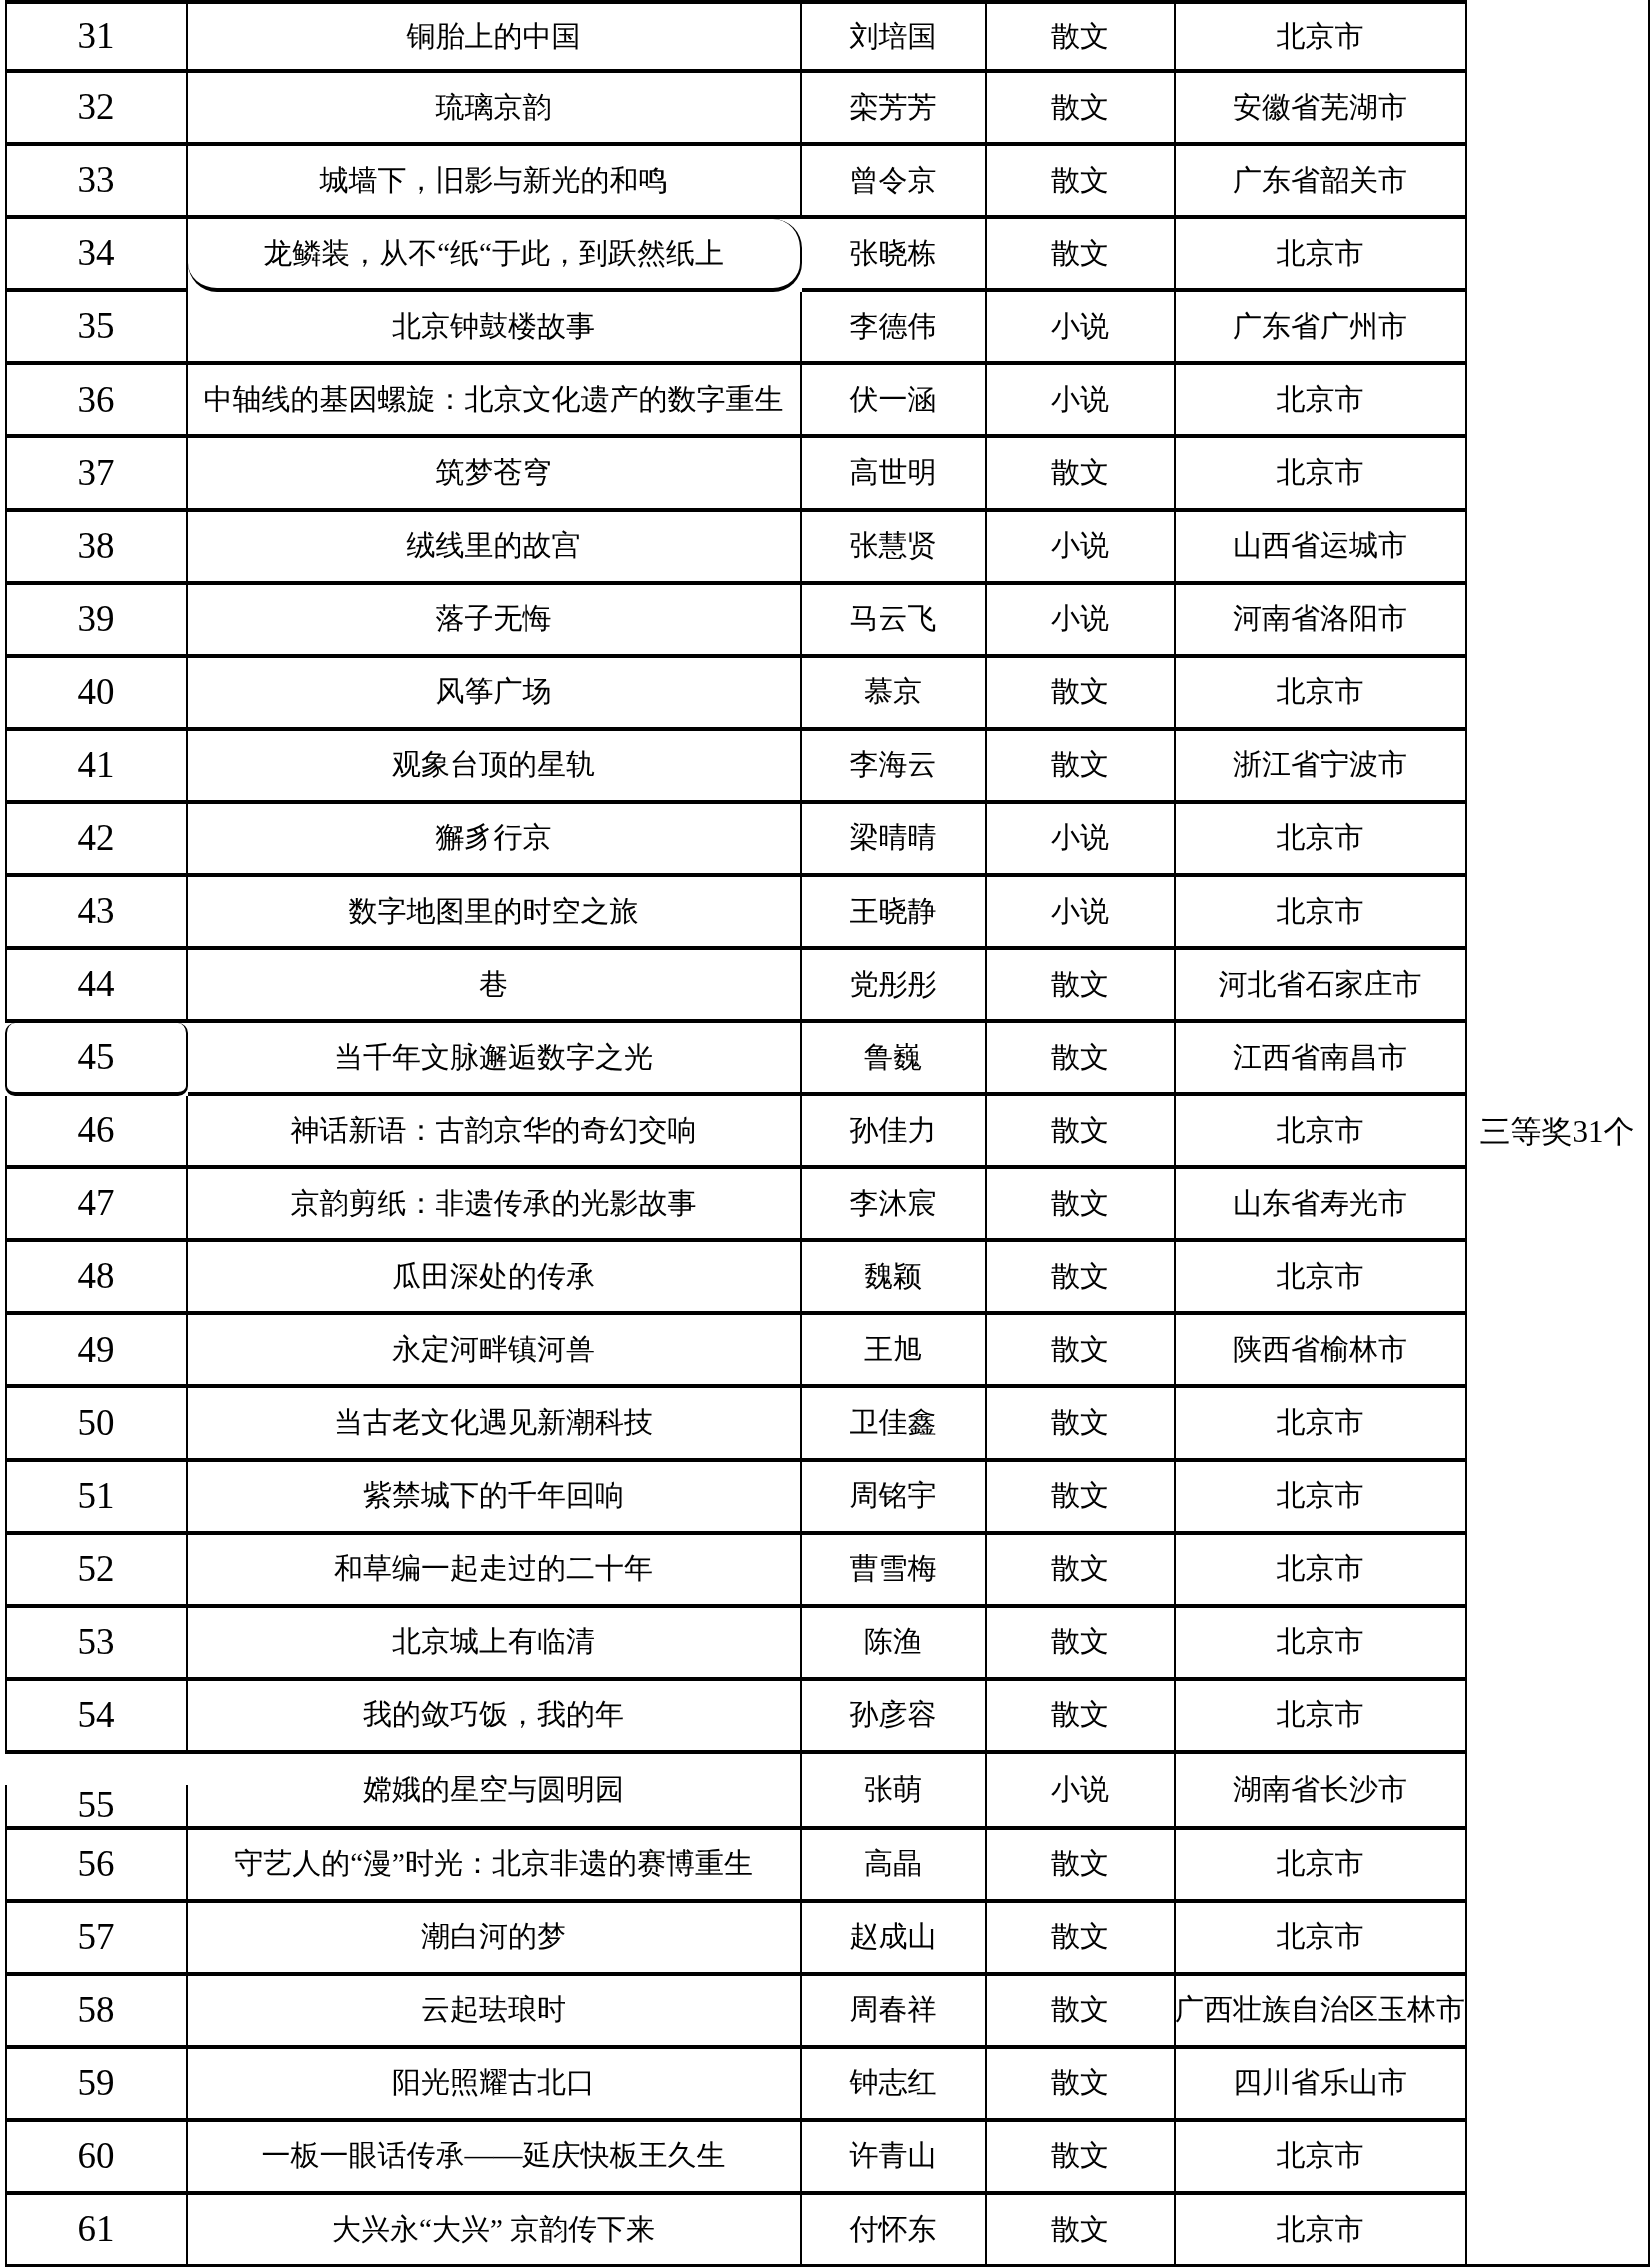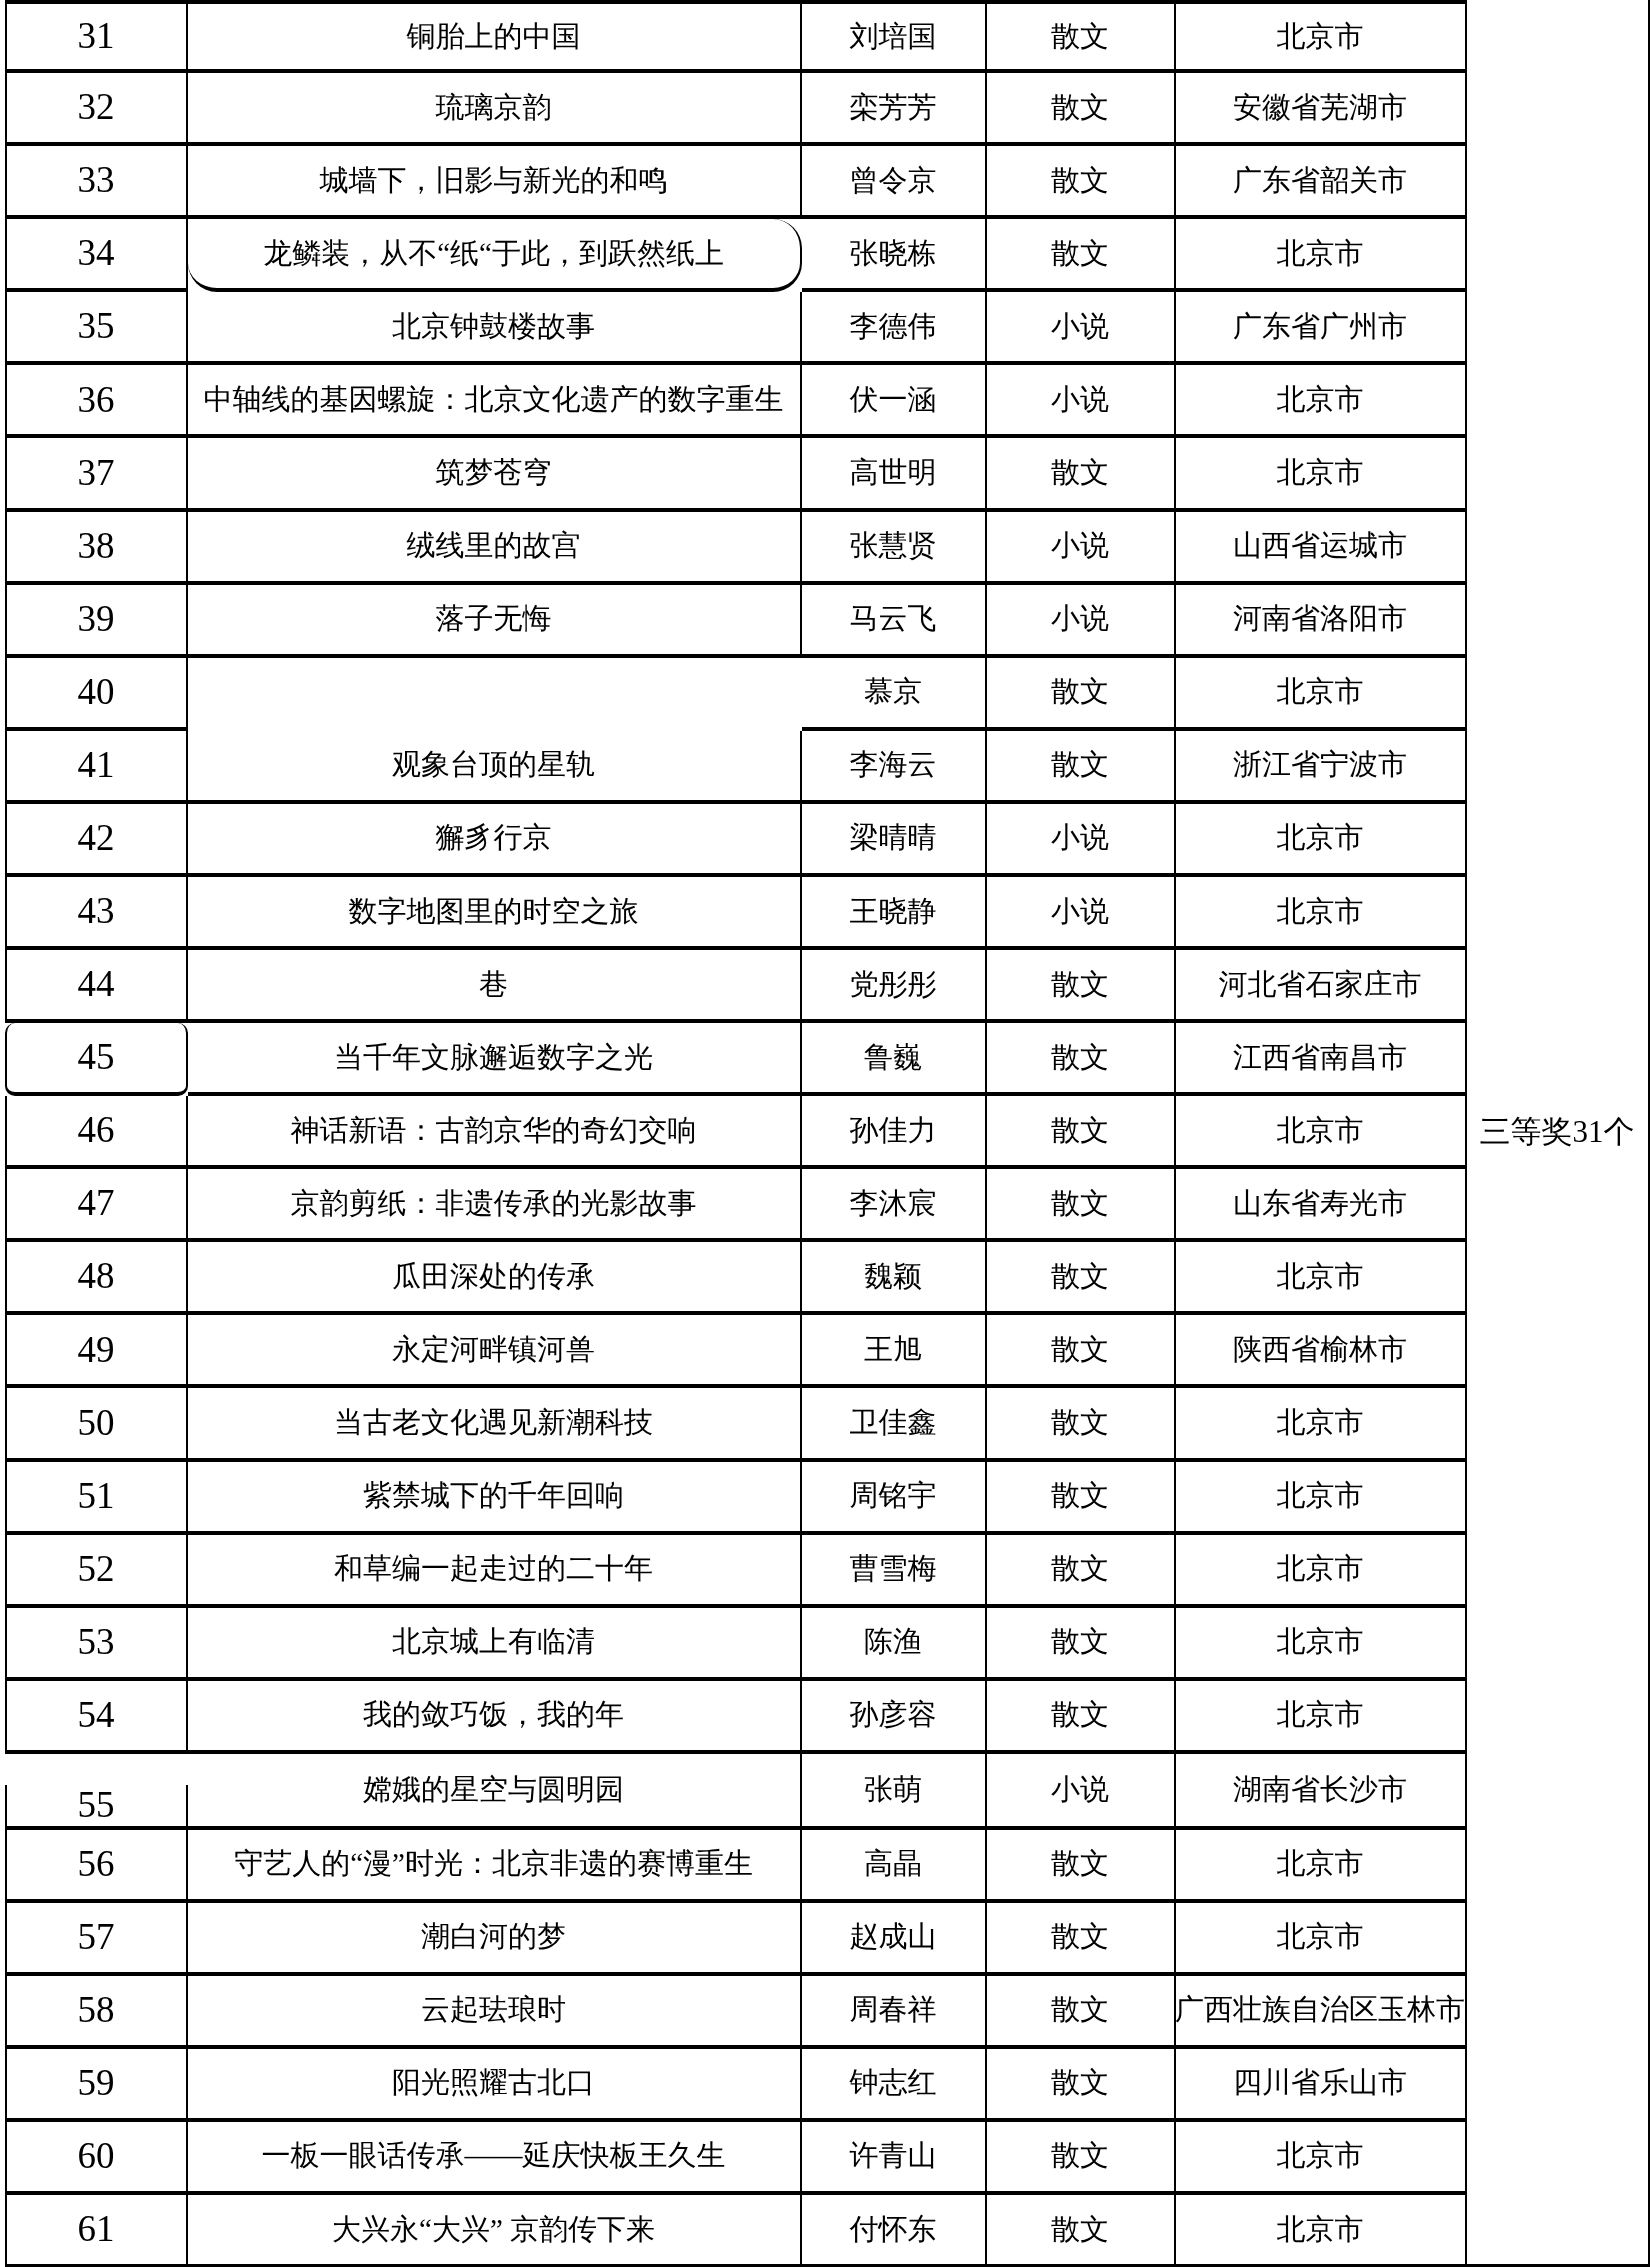--- a/index.html
+++ b/index.html
@@ -94,20 +94,21 @@
     <div class="cell c-genre" style="grid-area: 8 / 4;">小说</div>
     <div class="cell c-region" style="grid-area: 8 / 5;">山西省运城市</div>
 
     <div class="cell c-no" style="grid-area: 9 / 1;">39</div>
     <div class="cell c-title" style="grid-area: 9 / 2;">落子无悔</div>
     <div class="cell c-author" style="grid-area: 9 / 3;">马云飞</div>
     <div class="cell c-genre" style="grid-area: 9 / 4;">小说</div>
     <div class="cell c-region" style="grid-area: 9 / 5;">河南省洛阳市</div>
 
     <div class="cell c-no" style="grid-area: 10 / 1;">40</div>
+    <div class="cell c-title" style="grid-area: 10 / 2;">风筝广场</div>
     <div class="cell c-author" style="grid-area: 10 / 3;">慕京</div>
     <div class="cell c-genre" style="grid-area: 10 / 4;">散文</div>
     <div class="cell c-region" style="grid-area: 10 / 5;">北京市</div>
 
     <div class="cell c-no" style="grid-area: 11 / 1;">41</div>
     <div class="cell c-title" style="grid-area: 11 / 2;">观象台顶的星轨</div>
     <div class="cell c-author" style="grid-area: 11 / 3;">李海云</div>
     <div class="cell c-genre" style="grid-area: 11 / 4;">散文</div>
     <div class="cell c-region" style="grid-area: 11 / 5;">浙江省宁波市</div>
 

